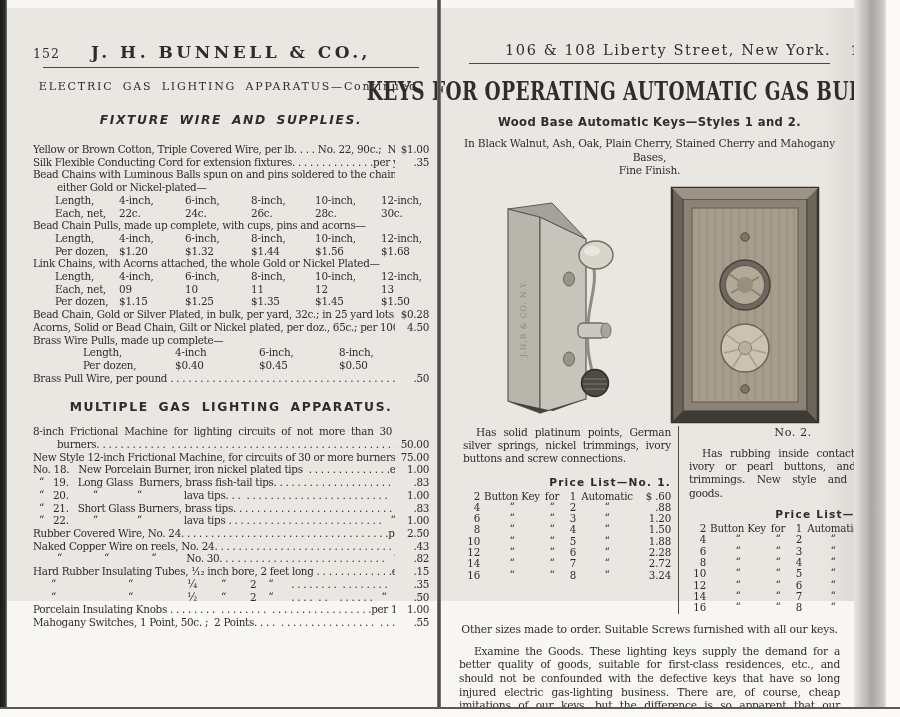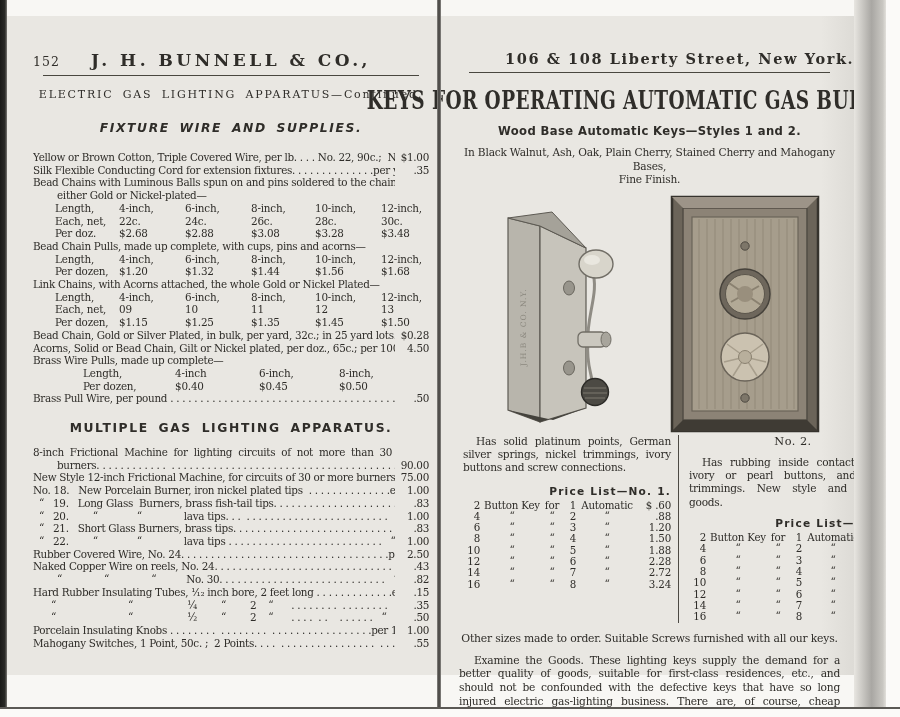--- a/index.html
+++ b/index.html
@@ -16,30 +16,30 @@
     background:linear-gradient(90deg,#17171а,#1c1c1a 60%,#55534f);}
   .spine-left{background:linear-gradient(90deg,#1a1a18,#2a2a27 70%,#7a7874);}
   .gutter{position:absolute;left:437px;top:0;width:4px;height:707px;
     background:linear-gradient(90deg,#8c8a86,#3d3b38 50%,#8c8a86);}
   .edge-band{position:absolute;left:854px;top:0;width:32px;height:707px;
     background:linear-gradient(90deg,#e8e6e1,#a9a7a3 55%,#c9c7c2 90%,#e2e0db);}
   .white-right{position:absolute;left:886px;top:0;width:14px;height:717px;background:#fbfaf8;}
   .bottom-strip{position:absolute;left:0;top:707px;width:900px;height:10px;
     background:#fbfaf8;border-top:2px solid #5b5955;}
 
-  .page{position:absolute;top:16px;height:659px;background:#e9e7e2;}
+  .page{position:absolute;top:8px;height:593px;background:#e9e7e2;}
   .page-left{left:7px;width:430px;padding:34px 8px 0 26px;box-sizing:border-box;}
   .page-right{left:441px;width:413px;padding:34px 14px 0 18px;box-sizing:border-box;
     background:linear-gradient(90deg,#e9e7e2 92%,#dddbd6);}
 
   
   .head-row{display:grid;grid-template-columns:46px 1fr 46px;align-items:baseline;}
   .pagenum{font-size:12.5px;letter-spacing:1px;}
   .head-title-left{text-align:center;font-size:17px;font-weight:bold;letter-spacing:3.5px;white-space:nowrap;}
-  .head-title-right{text-align:center;font-size:14.5px;font-weight:bold;letter-spacing:1.6px;white-space:nowrap;}
+  .head-title-right{text-align:center;font-size:14.5px;font-weight:normal;letter-spacing:1.6px;white-space:nowrap;}
   .head-rule{border:none;border-top:1.6px solid #49473f;margin:5px 10px 0 10px;}
 
   .subheader{text-align:center;font-size:11px;letter-spacing:1.8px;margin-top:12px;word-spacing:4px;}
 
   .section-title{text-align:center;font-family:"DejaVu Sans",sans-serif;font-weight:bold;
     font-size:12.3px;letter-spacing:1.6px;word-spacing:4px;white-space:nowrap;}
   .s1-title{margin-top:20px;margin-bottom:16px;font-style:italic;}
   .s2-title{margin-top:16px;margin-bottom:11px;}
 
   
@@ -135,28 +135,20 @@
 
         <div class="trow">
           <span class="tcell">Each, net,</span>
           <span class="tcell">22c.</span>
           <span class="tcell">24c.</span>
           <span class="tcell">26c.</span>
           <span class="tcell">28c.</span>
           <span class="tcell">30c.</span>
         </div>
 
-        <div class="trow">
-          <span class="tcell">Per doz.</span>
-          <span class="tcell">$2.68</span>
-          <span class="tcell">$2.88</span>
-          <span class="tcell">$3.08</span>
-          <span class="tcell">$3.28</span>
-          <span class="tcell">$3.48</span>
-        </div>
       </div>
 
     <div class="lines">
         <div class="line">
           <span class="lt">Bead Chain Pulls, made up complete, with cups, pins and acorns—</span>
         </div>
       </div>
 
     <div class="chain-grid">
 
@@ -262,21 +254,21 @@
 
     <div class="lines">
 
         <div class="line">
           <span class="lt">8-inch  Frictional  Machine  for  lighting  circuits  of  not  more  than  30</span>
           <span class="lp"></span>
         </div>
 
         <div class="line">
           <span class="lt">        burners. . . . . . . . . . . .  . . . . . . . . . . . . . . . . . . . . . . . . . . . . . . . . . . . . . . .each,</span>
-          <span class="lp">90.00</span>
+          <span class="lp">50.00</span>
         </div>
 
         <div class="line">
           <span class="lt">New Style 12-inch Frictional Machine, for circuits of 30 or more burners. . . . .</span>
           <span class="lp">75.00</span>
         </div>
 
         <div class="line">
           <span class="lt">No. 18.   New Porcelain Burner, iron nickel plated tips  . . . . . . . . . . . . . .each,</span>
           <span class="lp">1.00</span>

